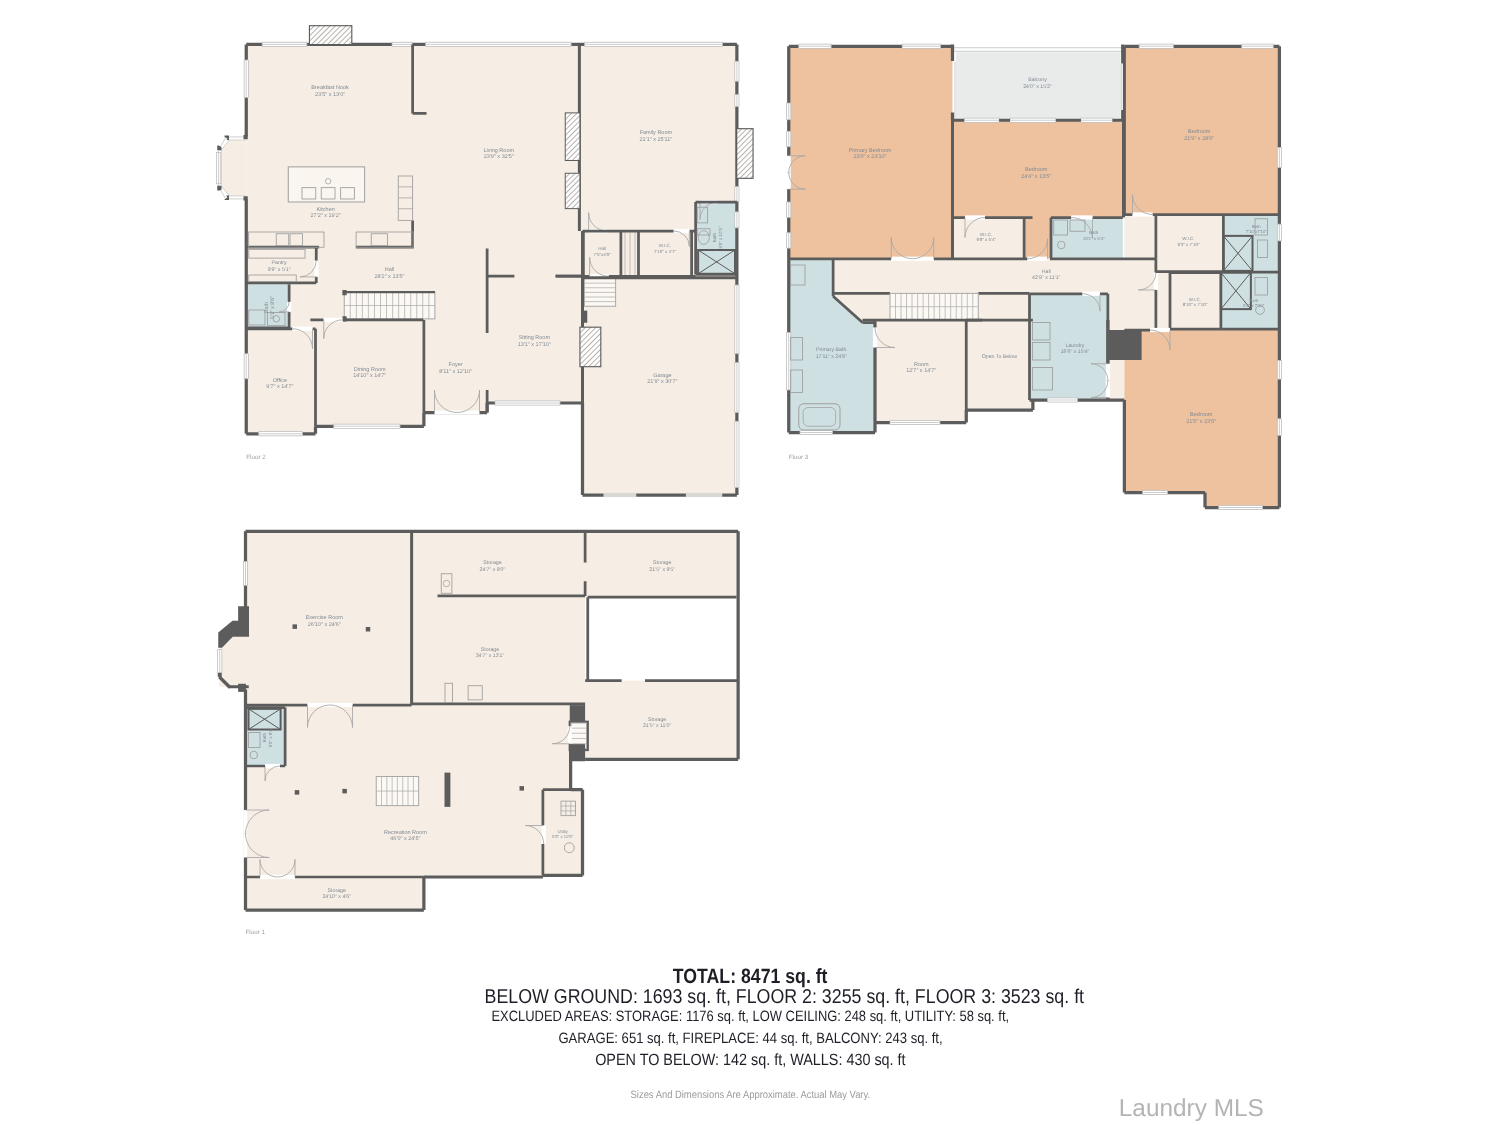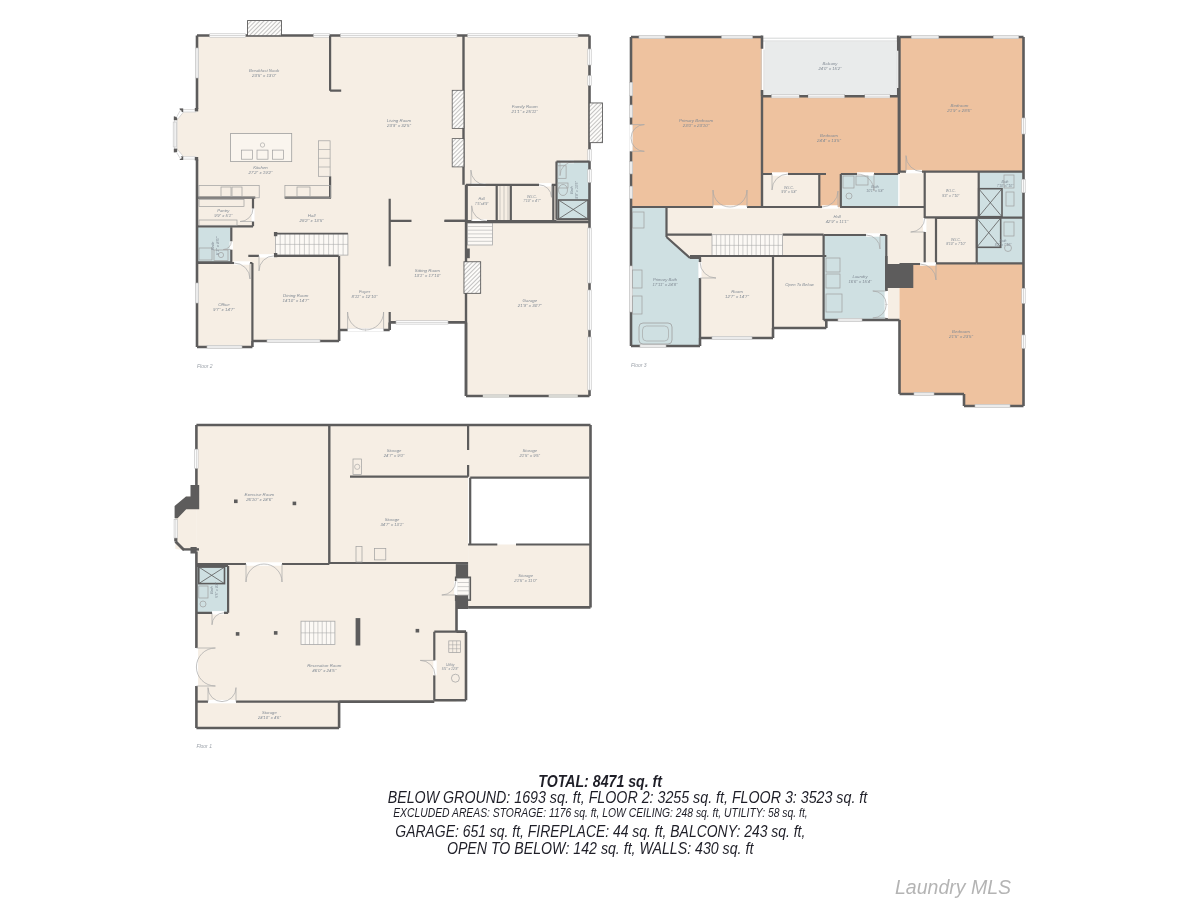--- a/index.html
+++ b/index.html
@@ -1,16 +1,16 @@
 <!DOCTYPE html>
 <html><head>
 <meta charset="utf-8">
 <style>
 html,body{margin:0;padding:0;background:#fff;width:1200px;height:900px;overflow:hidden;}
-#page{position:relative;width:1016px;height:900px;font-family:"Liberation Sans",sans-serif;font-style:italic;}
+#page{position:relative;width:1016px;height:900px;font-family:"Liberation Sans",sans-serif;}
 .tl{position:absolute;width:1200px;text-align:center;color:#1e1e27;white-space:nowrap;}
 </style>
 </head>
 <body>
 <div id="page">
 
 <svg width="1200" height="900" viewBox="0 0 1200 900" style="position:absolute;left:0;top:0">
 <defs>
 <pattern id="hp" patternUnits="userSpaceOnUse" width="3" height="3" patternTransform="rotate(45)">
 <rect width="3" height="3" fill="#fdfcfa"></rect>
@@ -987,19 +987,20 @@
 <text x="196.4" y="747.5" font-family="Liberation Sans, sans-serif" font-size="5" fill="#9aa0a8">Floor 1</text>
 </g>
 </svg>
 
 <div class="tl" style="top:772px;font-size:16.5px;font-weight:bold;"><span style="display:inline-block;transform:scaleX(0.858);">TOTAL: 8471 sq. ft</span></div>
 
 <div class="tl" style="top:789px;font-size:16px;padding-left:27px;"><span style="display:inline-block;transform:scaleX(0.890);">BELOW GROUND: 1693 sq. ft, FLOOR 2: 3255 sq. ft, FLOOR 3: 3523 sq. ft</span></div>
 
 <div class="tl" style="top:806px;font-size:12px;"><span style="display:inline-block;transform:scaleX(0.862);">EXCLUDED AREAS: STORAGE: 1176 sq. ft, LOW CEILING: 248 sq. ft, UTILITY: 58 sq. ft,</span></div>
 
-<div class="tl" style="top:823px;font-size:16px;"><span style="display:inline-block;transform:scaleX(0.871);">GARAGE: 651 sq. ft, FIREPLACE: 44 sq. ft, BALCONY: 243 sq. ft,</span></div>
-
-<div class="tl" style="top:840px;font-size:16px;"><span style="display:inline-block;transform:scaleX(0.885);">OPEN TO BELOW: 142 sq. ft, WALLS: 430 sq. ft</span></div>
-
+<div class="tl" style="top:823px;font-size:12px;"><span style="display:inline-block;transform:scaleX(0.871);">GARAGE: 651 sq. ft, FIREPLACE: 44 sq. ft, BALCONY: 243 sq. ft,</span></div>
+
+<div class="tl" style="top:840px;font-size:13px;"><span style="display:inline-block;transform:scaleX(0.885);">OPEN TO BELOW: 142 sq. ft, WALLS: 430 sq. ft</span></div>
+
+<div class="tl" style="top:869.5px;font-size:8.5px;color:#9b9b9b;"><span style="display:inline-block;transform:scaleX(0.885);">Sizes And Dimensions Are Approximate. Actual May Vary.</span></div>
 
 <div style="position:absolute;right:5px;top:876px;font-size:19.5px;color:#b4b4b4;">Laundry MLS</div>
 </div>
 
 </body></html>

